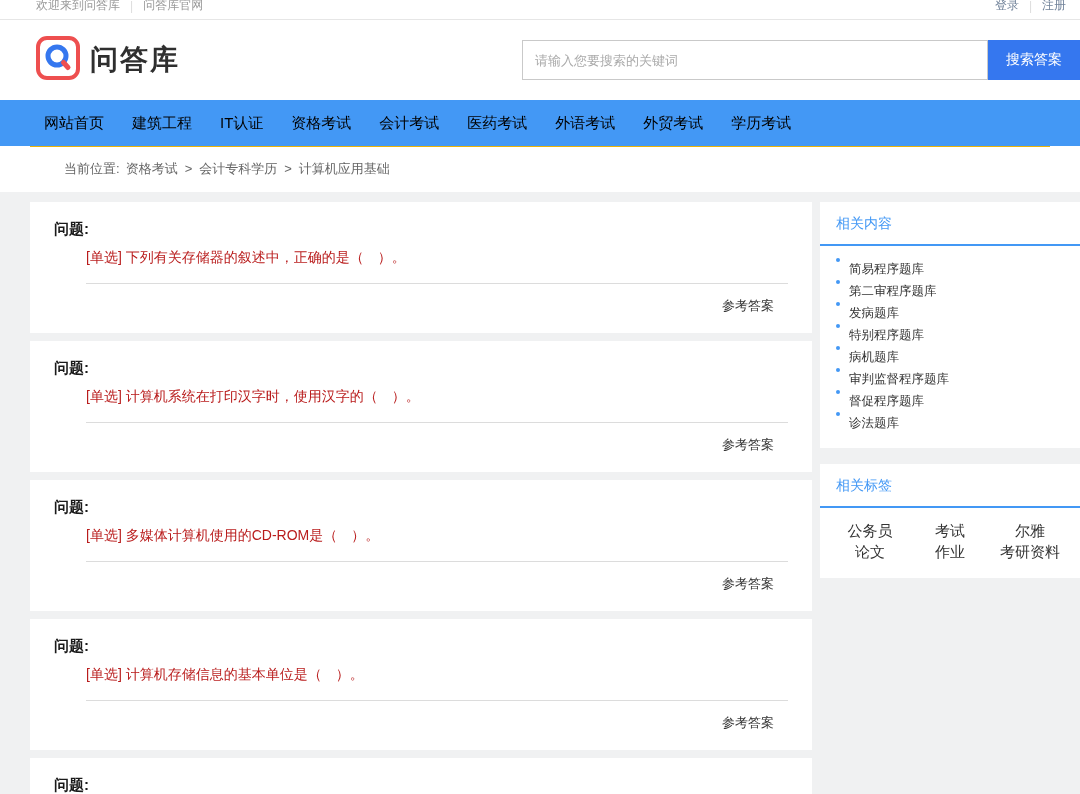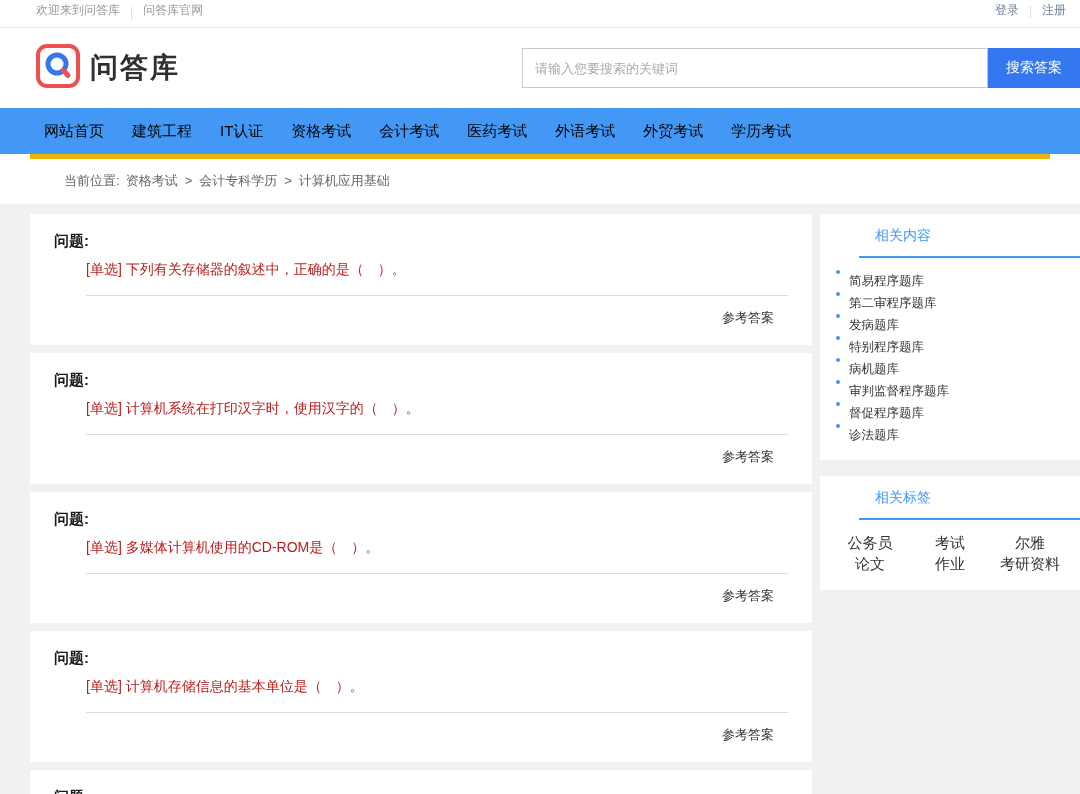--- a/index.html
+++ b/index.html
@@ -1,21 +1,21 @@
 <!DOCTYPE html>
 <html><head>
 <meta charset="utf-8">
 <style>
   * { margin:0; padding:0; box-sizing:border-box; }
   html,body { width:1080px; height:794px; overflow:hidden; background:#f0f1f2;
     font-family:"Liberation Sans","DejaVu Sans",sans-serif; }
 
   
-  .topbar { height:28px; background:#fff; border-bottom:1px solid #e6e6e6;
-    display:flex; align-items:flex-end; padding:0 14px 8px 36px; font-size:12px; color:#999; }
+  .topbar { height:20px; background:#fff; border-bottom:1px solid #e6e6e6;
+    display:flex; align-items:center; padding:0 14px 8px 36px; font-size:12px; color:#999; }
   .topbar .sep { margin:0 10px; color:#ddd; }
   .topbar-right { margin-left:auto; display:flex; align-items:center; color:#73849b; }
   .toplink { cursor:pointer; }
 
   
   .header { background:#fff; height:80px; display:flex; align-items:center; padding-left:36px; }
   .logo { display:flex; align-items:center; gap:10px; cursor:pointer; }
   .logo-text { font-size:28px; font-weight:bold; color:#2f2f2f; letter-spacing:2px; }
   .search { margin-left:auto; display:flex; }
   .search input { width:466px; height:40px; border:1px solid #c9c9c9; padding:0 12px;
@@ -23,42 +23,42 @@
   .search input::placeholder { color:#aaa; }
   .search button { width:92px; height:40px; background:#3577ef; border:none; color:#fff;
     font-size:14px; cursor:pointer; font-family:inherit; }
 
   
   .nav { height:46px; background:#4398f5; display:flex; align-items:center; padding-left:30px; }
   .nav-item { color:#000000; font-size:15px; padding:0 14px; line-height:46px; cursor:pointer; white-space:nowrap; }
 
   
   .breadcrumb-wrap { background:#fff; }
-  .breadcrumb { margin:0 30px; border-top:5px solid #eab308; padding:13px 0 14px 34px;
+  .breadcrumb { margin:0 30px; border-top:1px solid #eab308; padding:13px 0 14px 34px;
     font-size:13px; color:#666; }
   .breadcrumb .bc-label { margin-right:6px; }
   .crumb { cursor:pointer; }
   .crumb + .crumb::before { content:attr(data-sep); margin:0 7px; color:#666; }
 
   
   .main { display:flex; padding:10px 0 0 30px; gap:8px; align-items:flex-start; }
   .content { width:782px; }
 
   .card { background:#fff; margin-bottom:8px; padding:18px 24px 10px; }
   .q-title { font-size:15px; font-weight:bold; color:#1a1a1a; }
   .q-text { margin:10px 0 0 32px; padding-bottom:16px; border-bottom:1px solid #dcdcdc;
     font-size:14px; color:#b91c1c; }
   .q-answer-row { text-align:right; padding:12px 14px 8px 0; }
   .q-answer { font-size:13px; color:#333; cursor:pointer; }
 
   
   .sidebar { width:260px; }
   .panel { background:#fff; margin-bottom:16px; }
   .panel-title { padding:13px 16px 11px; font-size:14px; color:#4398f5;
-    border-bottom:2px solid #4398f5;margin-left:39px; }
+    border-bottom:2px solid #4398f5; }
   .related-list { padding:12px 16px 14px; }
   .related-item { font-size:12.5px; color:#333; line-height:22px; cursor:pointer;
     display:flex; align-items:flex-start; white-space:nowrap; }
   .bullet { width:4px; height:4px; border-radius:50%; background:#4398f5;
     margin-right:9px; flex:0 0 auto; }
   .tags-grid { display:grid; grid-template-columns:repeat(3,1fr); padding:14px 10px 16px;
     row-gap:2px; font-size:15px; color:#333; text-align:center; }
   .tag { cursor:pointer; }
 </style>
 </head>

